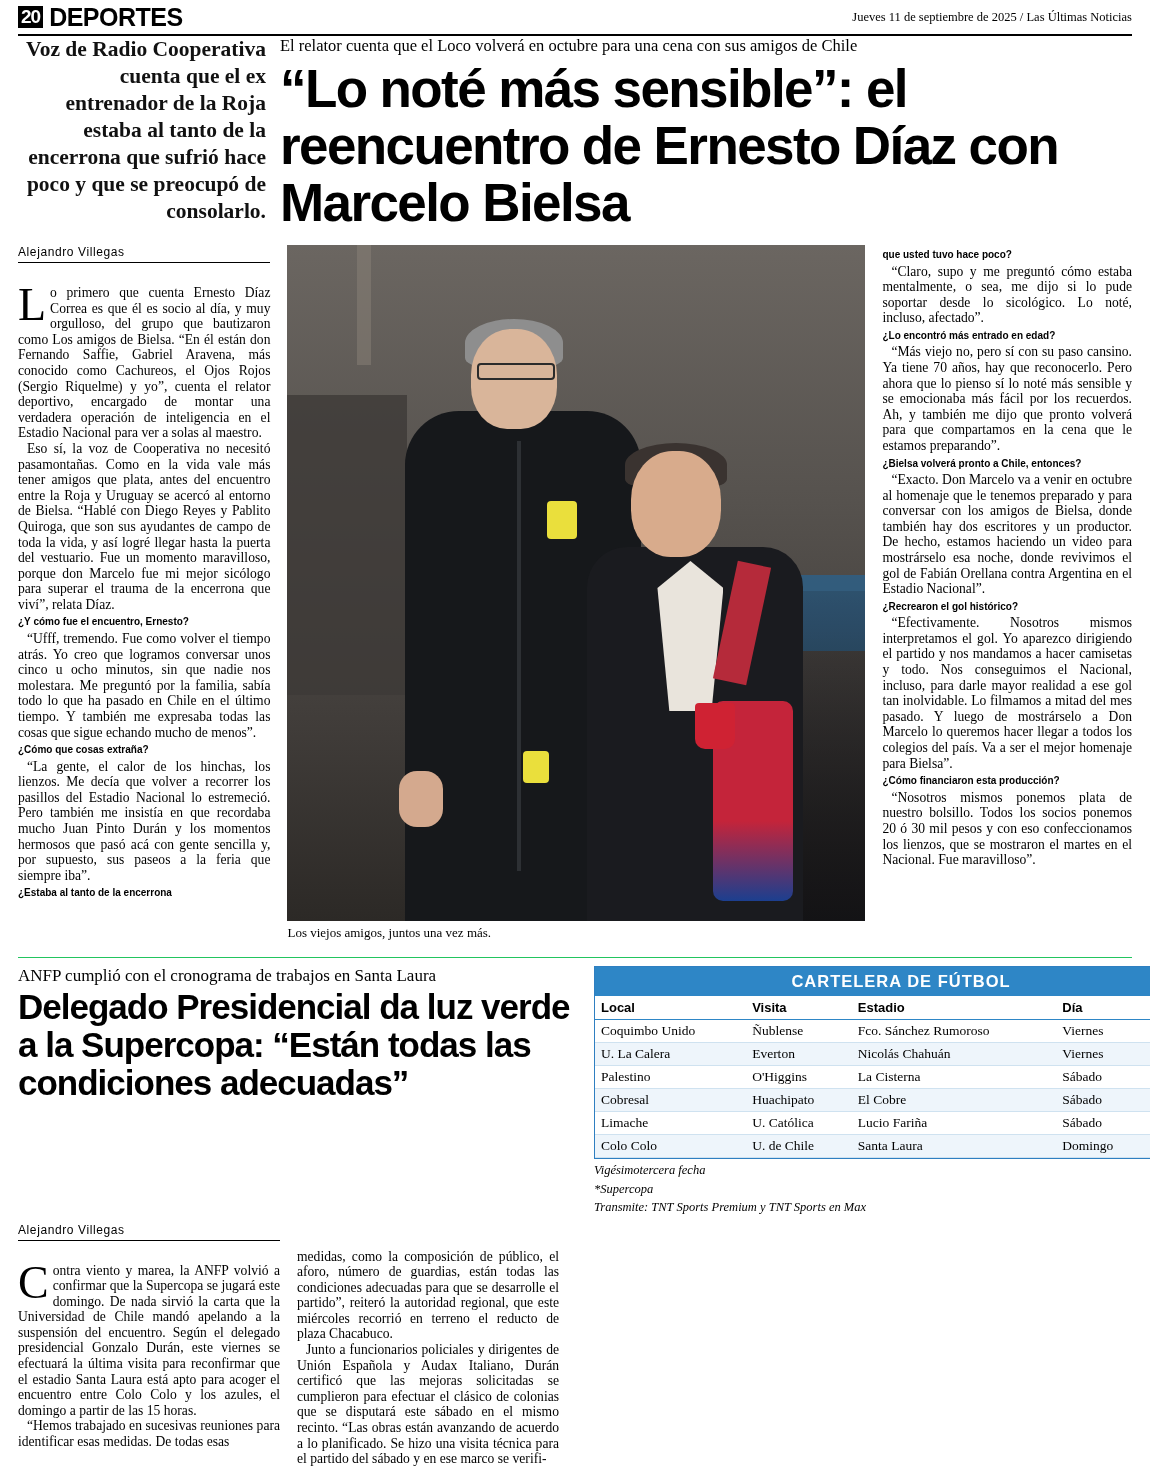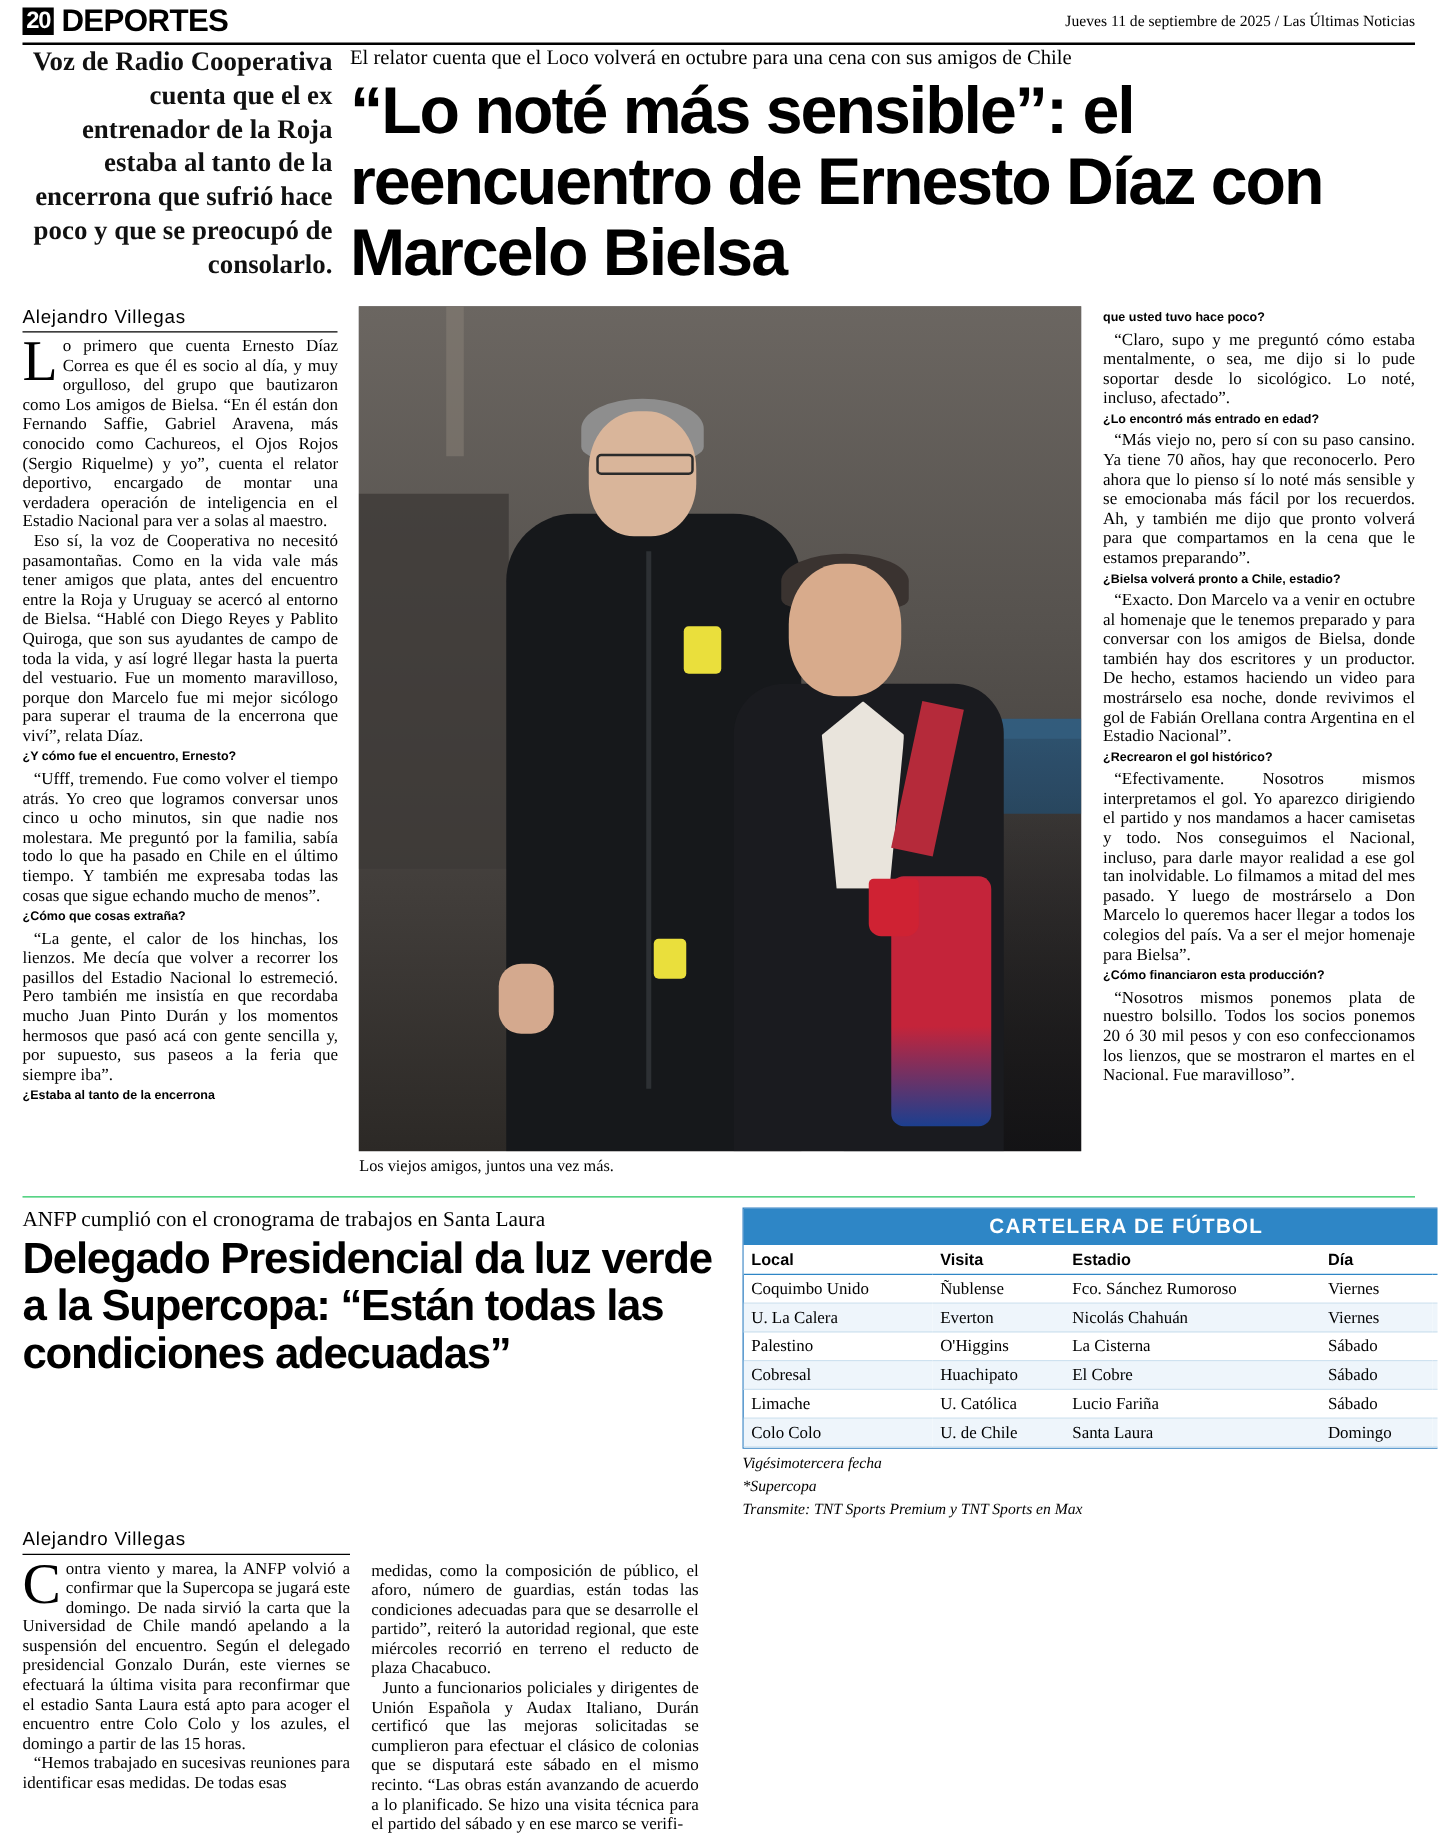--- a/index.html
+++ b/index.html
@@ -95,25 +95,25 @@
     display: flex;
     margin-top: 14px;
     gap: 17px;
   }
   .col-left  { width: 262px; }
   .col-mid   { width: 578px; }
   .col-right { width: 259px; }
 
   .byline {
     font-family: "Liberation Sans", sans-serif;
-    font-size: 15px;
+    font-size: 12px;
     letter-spacing: 0.6px;
     border-bottom: 1px solid #000;
     padding-bottom: 3px;
-    margin-bottom: 3px;
+    margin-bottom: 22px;
   }
 
   p.art {
     margin: 0;
     font-size: 13.6px;
     line-height: 15.6px;
     text-align: justify;
     text-indent: 9px;
     hyphens: auto;
   }
@@ -390,21 +390,21 @@
         <div class="photo-caption">Los viejos amigos, juntos una vez más.</div>
       </div>
     </div>
 
     <div class="col-right">
       <div id="col3-text">
           <p class="q">que usted tuvo hace poco?</p>
           <p class="art">“Claro, supo y me preguntó cómo estaba mentalmente, o sea, me dijo si lo pude soportar desde lo sicológico. Lo noté, incluso, afectado”.</p>
           <p class="q">¿Lo encontró más entrado en edad?</p>
           <p class="art">“Más viejo no, pero sí con su paso cansino. Ya tiene 70 años, hay que reconocerlo. Pero ahora que lo pienso sí lo noté más sensible y se emocionaba más fácil por los recuerdos. Ah, y también me dijo que pronto volverá para que compartamos en la cena que le estamos preparando”.</p>
-          <p class="q">¿Bielsa volverá pronto a Chile, estadio?</p>
+          <p class="q">¿Bielsa volverá pronto a Chile, entonces?</p>
           <p class="art">“Exacto. Don Marcelo va a venir en octubre al homenaje que le tenemos preparado y para conversar con los amigos de Bielsa, donde también hay dos escritores y un productor. De hecho, estamos haciendo un video para mostrárselo esa noche, donde revivimos el gol de Fabián Orellana contra Argentina en el Estadio Nacional”.</p>
           <p class="q">¿Recrearon el gol histórico?</p>
           <p class="art">“Efectivamente. Nosotros mismos interpretamos el gol. Yo aparezco dirigiendo el partido y nos mandamos a hacer camisetas y todo. Nos conseguimos el Nacional, incluso, para darle mayor realidad a ese gol tan inolvidable. Lo filmamos a mitad del mes pasado. Y luego de mostrárselo a Don Marcelo lo queremos hacer llegar a todos los colegios del país. Va a ser el mejor homenaje para Bielsa”.</p>
           <p class="q">¿Cómo financiaron esta producción?</p>
           <p class="art">“Nosotros mismos ponemos plata de nuestro bolsillo. Todos los socios ponemos 20 ó 30 mil pesos y con eso confeccionamos los lienzos, que se mostraron el martes en el Nacional. Fue maravilloso”.</p>
         </div>
     </div>
   </div>
 
   <div class="lower">

